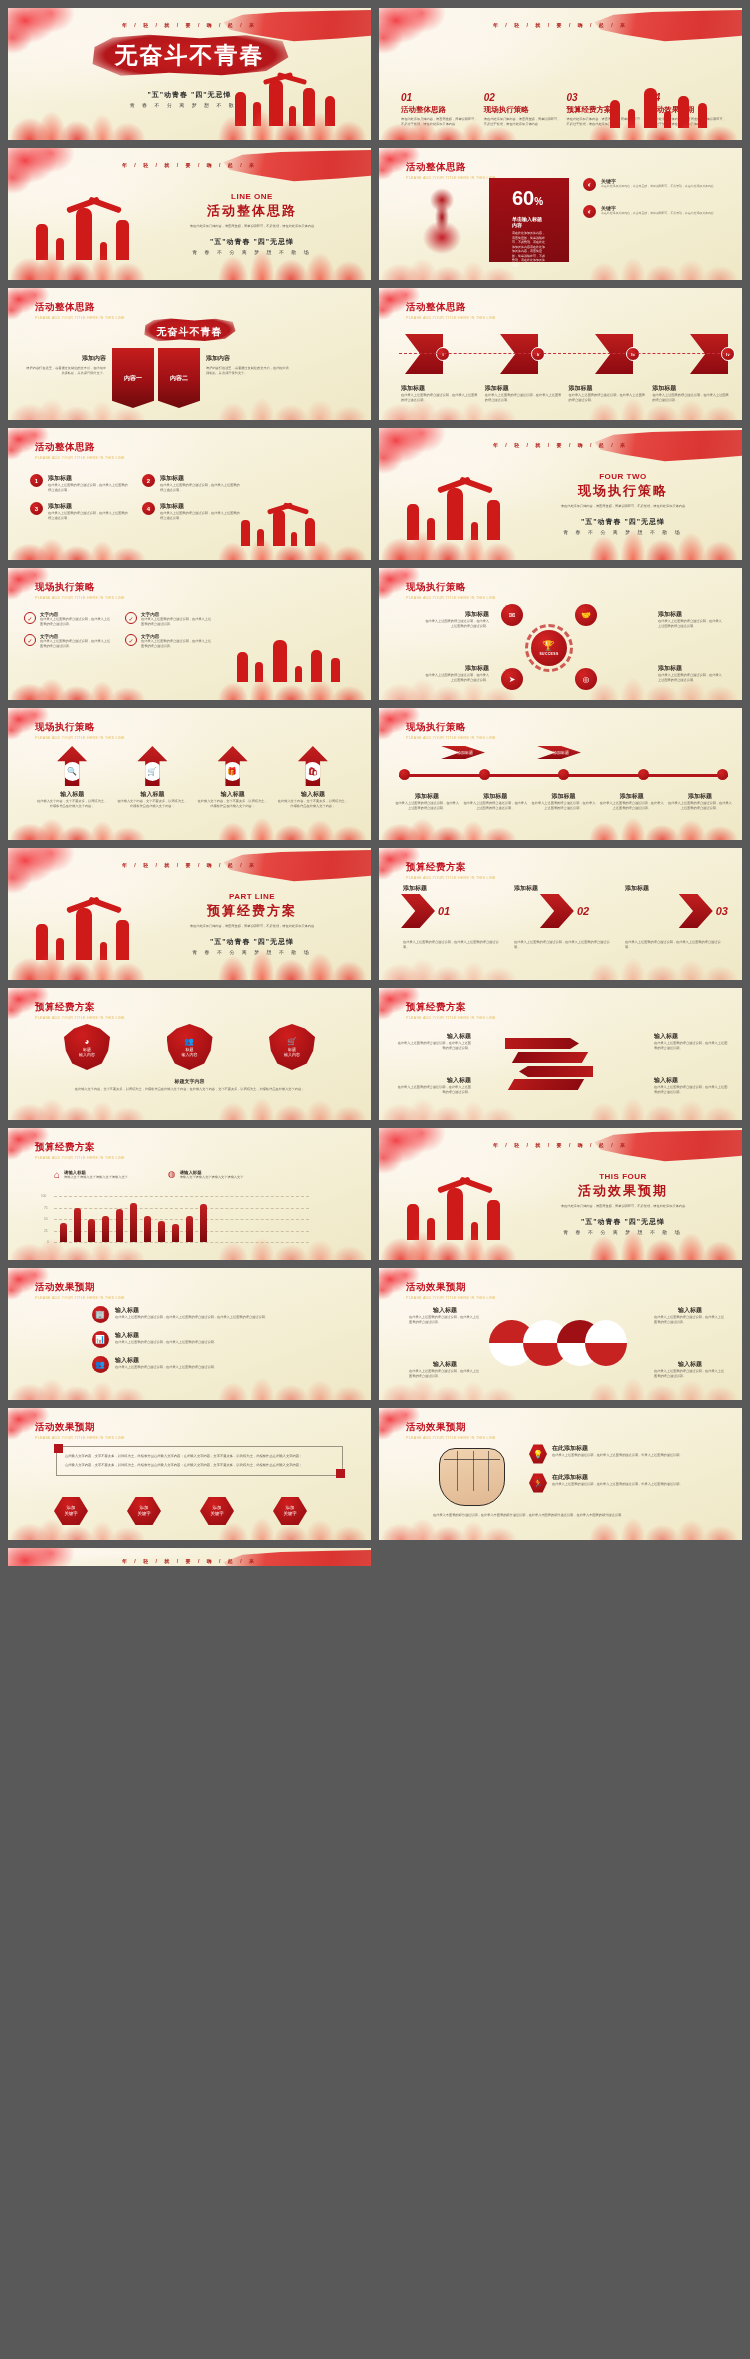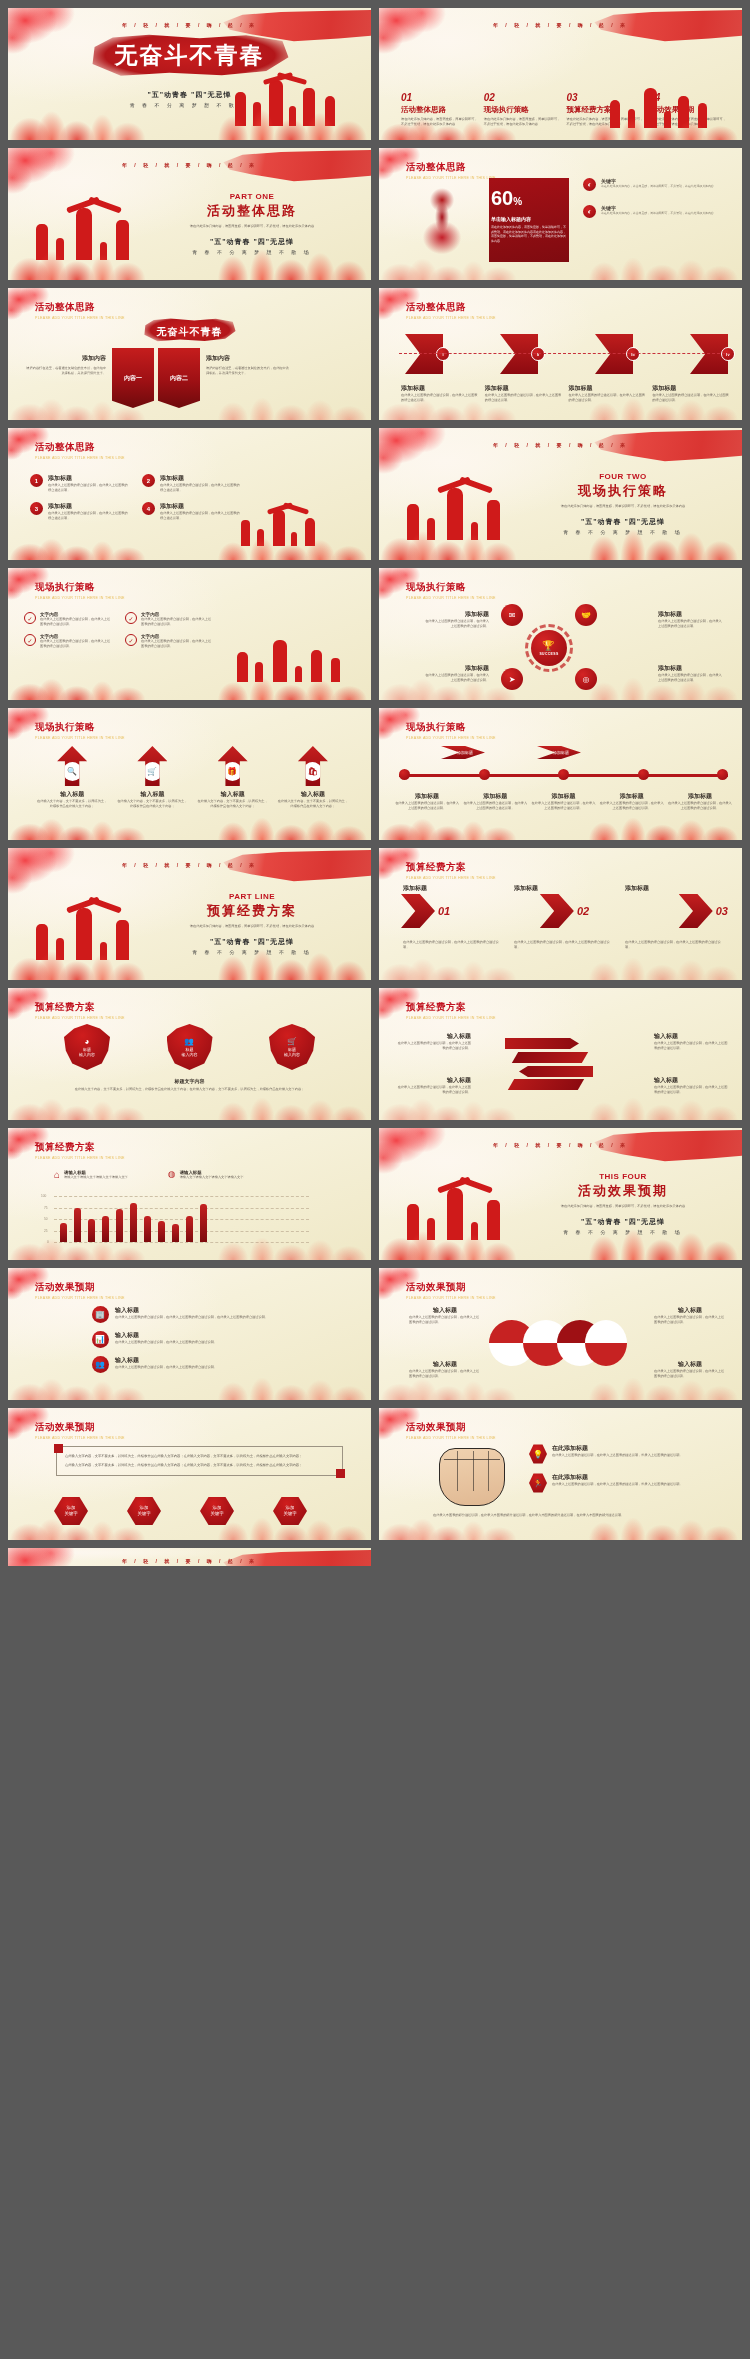--- a/index.html
+++ b/index.html
@@ -203,21 +203,21 @@
         <div class="person" style="left:88px;width:9px;height:25px;border-radius:5px 5px 0 0;"></div>
       </div>
       <div class="flame low"></div>
     </div>
 
     <div class="slide">
       <div class="cloud-tl"></div>
       <div class="brush-tr"></div>
       <div class="dotline">年 / 轻 / 就 / 要 / 嗨 / 起 / 来</div>
       <div style="position:absolute;right:24px;top:44px;width:190px;">
-        <div class="part-label">PART ONE</div>
+        <div class="part-label">LINE ONE</div>
         <div class="part-zh">活动整体思路</div>
         <div class="ph-body" style="text-align:center;margin-top:4px;">请在此处添加具体内容，请言简意赅，简单说明即可，不必繁琐，请在此处添加具体内容</div>
         <div class="sub-a" style="margin-top:8px;">"五"动青春  "四"无忌惮</div>
         <div class="sub-b">青 春 不 分 离   梦 想 不 散 场</div>
       </div>
       <div class="people" style="left:28px;bottom:20px;width:130px;height:58px;">
         <div class="person" style="left:0;width:12px;height:36px;border-radius:5px 5px 0 0;"></div>
         <div class="person" style="left:20px;width:8px;height:22px;border-radius:4px 4px 0 0;"></div>
         <div class="person" style="left:40px;width:16px;height:52px;border-radius:7px 7px 0 0;"></div>
         <div class="person" style="left:64px;width:7px;height:18px;border-radius:4px 4px 0 0;"></div>
@@ -232,21 +232,21 @@
       <div class="cloud-tl sm"></div>
       <div class="hdr">
         <div class="t">活动整体思路</div>
         <div class="s">PLEASE ADD YOUR TITLE HERE IN THIS LINE</div>
       </div>
       <div style="position:absolute;left:34px;top:38px;width:58px;height:78px;
                   background:radial-gradient(ellipse 30% 22% at 50% 18%, #b3161a 0%, rgba(179,22,26,0) 70%),
                              radial-gradient(ellipse 46% 30% at 50% 66%, #c41f2a 0%, rgba(196,31,42,0) 72%),
                              radial-gradient(ellipse 16% 26% at 50% 40%, #a8121c 0%, rgba(168,18,28,0) 75%);"></div>
       <div style="position:absolute;left:110px;top:30px;width:80px;height:84px;
-                  background:linear-gradient(170deg,#a51016,#7f0b10);color:#fff;padding:9px 2px;">
+                  background:linear-gradient(170deg,#a51016,#7f0b10);color:#fff;padding:9px 23px;">
         <div style="font-size:20px;font-weight:bold;">
           <span>60</span><span style="font-size:10px;">%</span>
         </div>
         <div style="font-size:5px;font-weight:bold;margin-top:6px;">单击输入标题内容</div>
         <div style="font-size:3px;line-height:1.5;margin-top:3px;opacity:.92;">请在此处添加具体内容，请言简意赅，简单说明即可，不必繁琐。请在此处添加具体内容请在此处添加具体内容，请言简意赅，简单说明即可，不必繁琐，请在此处添加具体内容</div>
       </div>
       <div style="position:absolute;left:204px;top:30px;right:12px;">
         <div style="display:flex;gap:5px;margin-bottom:14px;">
           <div class="circ" style="width:13px;height:13px;font-size:7px;flex:none;">◐</div>
           <div>

